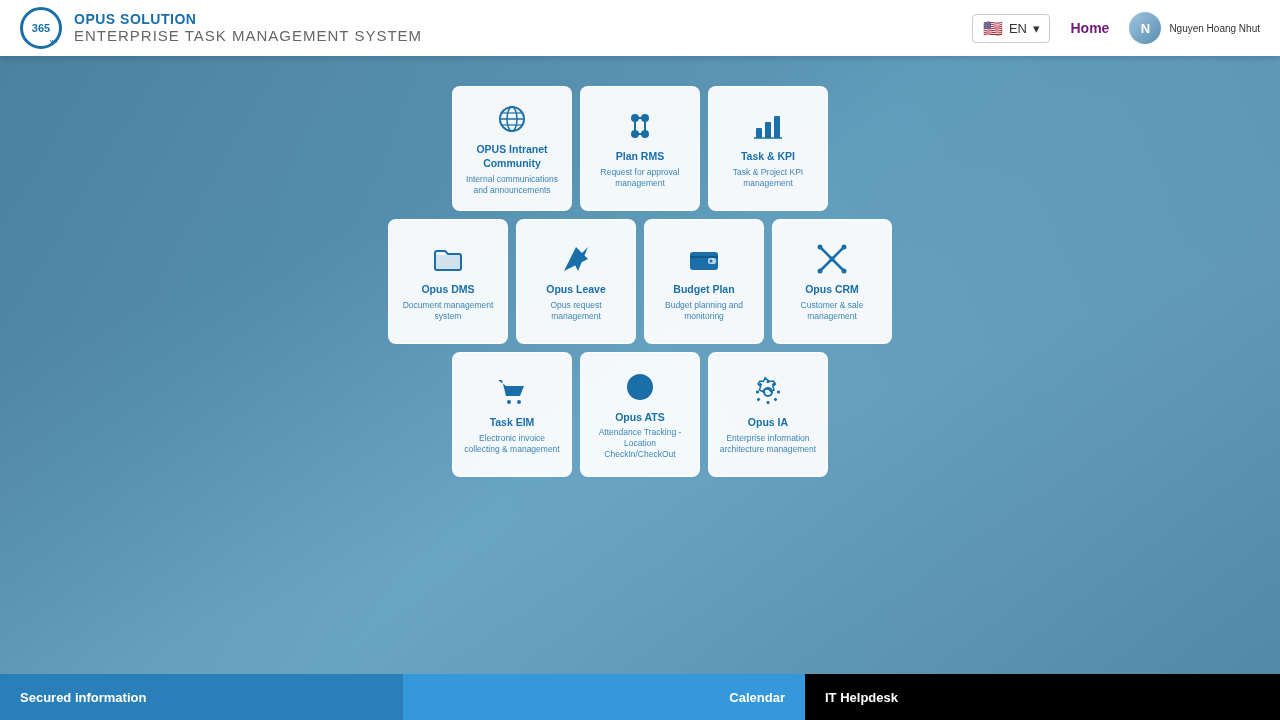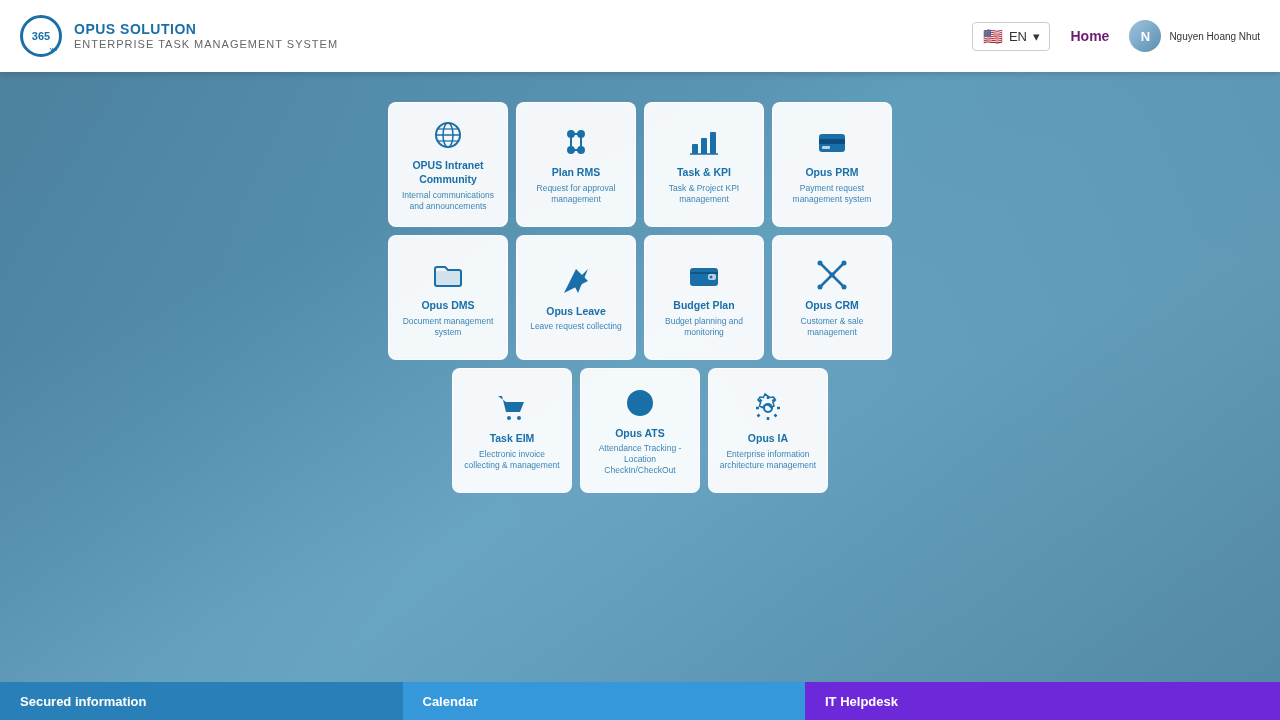--- a/index.html
+++ b/index.html
@@ -14,21 +14,21 @@
     .bg-img-sim {
       position: absolute; top: 0; left: 0; width: 100%; height: 100%;
       background: linear-gradient(160deg, #6aaccc 0%, #4a8aaa 30%, #7ab8d4 60%, #5a9ab8 100%);
       z-index: -1;
     }
 
     
     .header {
       position: relative; z-index: 10;
       background: #fff;
-      height: 72px;
+      height: 56px;
       display: flex; align-items: center; justify-content: space-between;
       padding: 0 20px;
       box-shadow: 0 2px 6px rgba(0,0,0,0.15);
     }
     .header-left { display: flex; align-items: center; gap: 12px; }
     .logo-circle {
       width: 42px; height: 42px;
       border: 3px solid #1a6fa8;
       border-radius: 50%;
       display: flex; align-items: center; justify-content: center;
@@ -37,21 +37,21 @@
     }
     .logo-circle::before {
       content: '365';
       font-size: 11px; font-weight: 900; color: #1a6fa8;
     }
     .logo-vn {
       position: absolute; bottom: 2px; right: 2px; font-size: 6px; color: #1a6fa8;
     }
     .logo-text { line-height: 1.2; }
     .logo-title { font-size: 14px; font-weight: 700; color: #1a6fa8; letter-spacing: 0.5px; }
-    .logo-sub { font-size: 11px; color: #666; letter-spacing: 1px; }
+    .logo-sub { font-size: 15px; color: #666; letter-spacing: 1px; }
     .header-right { display: flex; align-items: center; gap: 20px; }
     .lang-btn {
       display: flex; align-items: center; gap: 6px;
       border: 1px solid #ccc; border-radius: 4px;
       padding: 4px 10px; cursor: pointer; background: #fff;
       font-size: 13px; color: #333;
     }
     .flag { font-size: 16px; }
     .nav-home { font-size: 14px; color: #701a75; cursor: pointer; font-weight: 700; }
     .user-info { display: flex; align-items: center; gap: 8px; cursor: pointer; }
@@ -94,30 +94,30 @@
     }
     .card-title {
       font-size: 10.5px; font-weight: 700; color: #1a6fa8; line-height: 1.3; margin-bottom: 3px;
     }
     .card-sub {
       font-size: 8.5px; color: #1a6fa8; line-height: 1.3; opacity: 0.85;
     }
 
     
     .footer {
-      position: absolute; bottom: 0; left: 0; right: 0; height: 38px;
+      position: absolute; bottom: 0; left: 0; right: 0; height: 46px;
       display: flex; z-index: 10;
     }
     .footer-sec {
       flex: 1; display: flex; align-items: center; padding: 0 20px;
       font-size: 13px; font-weight: 600; color: #fff;
     }
     .footer-sec:nth-child(1) { background: #2980b9; }
-    .footer-sec:nth-child(2) { background: #3498db; }
-    .footer-sec:nth-child(3) { background: #6d28d9; flex: 1.2; }
+    .footer-sec:nth-child(2) { background: #3498db; justify-content: flex-end; }
+    .footer-sec:nth-child(3) { background: #000000; flex: 1.2; }
 
     
     svg { width: 32px; height: 32px; fill: #1a6fa8; }
   </style>
 </head>
 <body>
 
 <div class="bg-img-sim"></div>
 <div class="bg-overlay"></div>
 
@@ -190,31 +190,20 @@
             <rect x="13" y="12" width="6" height="16" rx="1"></rect>
             <rect x="22" y="6" width="6" height="22" rx="1"></rect>
             <line x1="2" y1="28" x2="30" y2="28" stroke="#1a6fa8" stroke-width="1.5"></line>
           </svg>
         </div>
         <div class="card-title">Task &amp; KPI</div>
         <div class="card-sub">Task &amp; Project KPI management</div>
       </div>
 
 
-      <div class="card">
-        <div class="card-icon">
-          <svg viewBox="0 0 32 32" fill="#1a6fa8">
-            <rect x="3" y="8" width="26" height="18" rx="3"></rect>
-            <rect x="3" y="13" width="26" height="5" fill="#0a4f80"></rect>
-            <rect x="6" y="20" width="8" height="3" rx="1" fill="#fff" opacity="0.7"></rect>
-          </svg>
-        </div>
-        <div class="card-title">Opus PRM</div>
-        <div class="card-sub">Payment request management system</div>
-      </div>
 
     </div>
 
     <div class="cards-row">
 
       <div class="card">
         <div class="card-icon">
           <svg viewBox="0 0 32 32" fill="none" stroke="#1a6fa8" stroke-width="2">
             <path d="M3 10 Q3 8 5 8 h8 l3 3 h11 Q29 11 29 13 v12 Q29 27 27 27 H5 Q3 27 3 25 Z" fill="none"></path>
             <rect x="3" y="13" width="26" height="14" rx="2" fill="#1a6fa8" opacity="0.15" stroke="#1a6fa8" stroke-width="1.8"></rect>
@@ -227,21 +216,21 @@
 
       <div class="card">
         <div class="card-icon">
           <svg viewBox="0 0 32 32" fill="#1a6fa8">
             <polygon points="4,28 16,4 28,16"></polygon>
             <polygon points="16,4 28,28 16,18" fill="none" stroke="#1a6fa8" stroke-width="0"></polygon>
             <path d="M4 28 L28 4 L18 28 L14 20 Z" fill="#1a6fa8"></path>
           </svg>
         </div>
         <div class="card-title">Opus Leave</div>
-        <div class="card-sub">Leave request collecting</div>
+        <div class="card-sub">Opus request management</div>
       </div>
 
       <div class="card">
         <div class="card-icon">
           <svg viewBox="0 0 32 32" fill="#1a6fa8">
             <rect x="2" y="9" width="28" height="18" rx="3"></rect>
             <rect x="20" y="15" width="8" height="6" rx="2" fill="#fff" opacity="0.7"></rect>
             <circle cx="23" cy="18" r="1.5" fill="#1a6fa8"></circle>
             <path d="M2 14 h28" stroke="#0a4f80" stroke-width="1.5" fill="none"></path>
           </svg>

